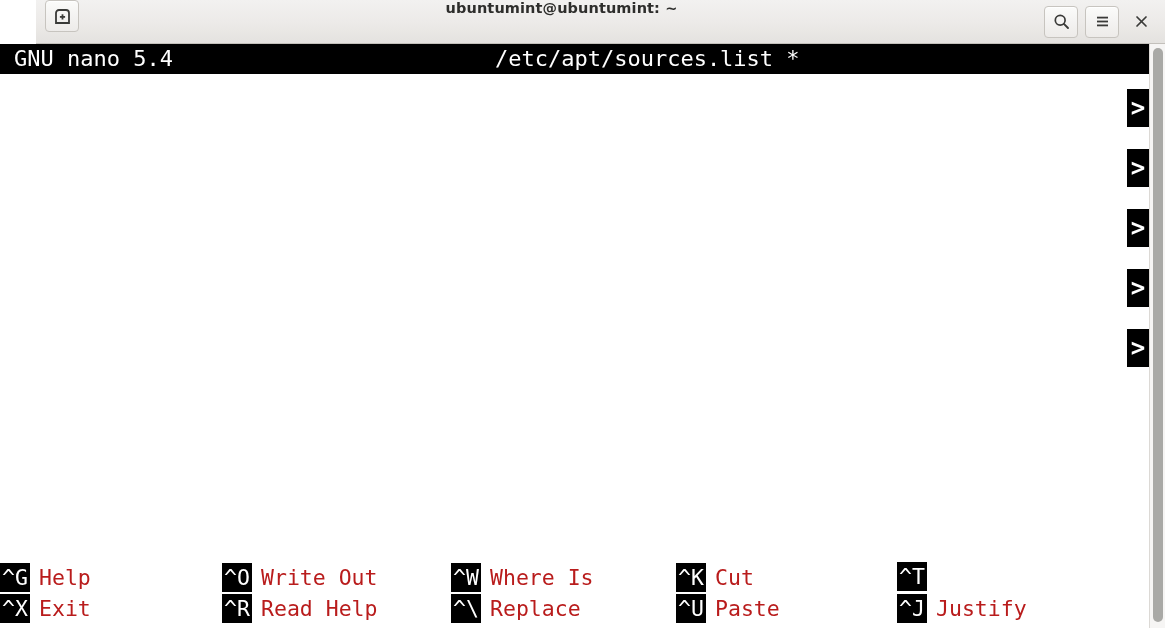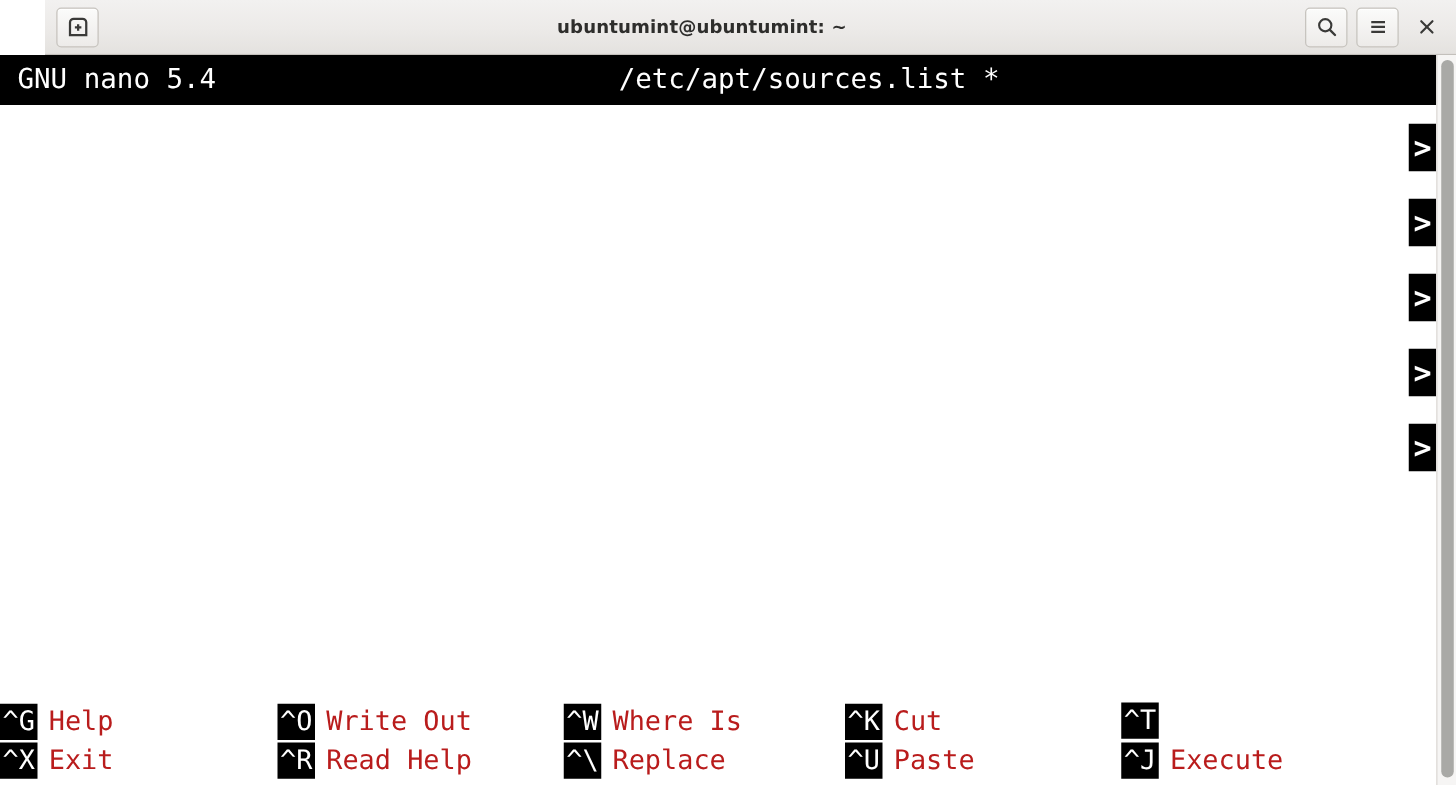--- a/index.html
+++ b/index.html
@@ -22,21 +22,20 @@
   }
 
   
   .titlebar {
     position: relative;
     height: 44px;
     flex: 0 0 44px;
     background: linear-gradient(to bottom, #f2f1f0 0%, #eceae8 55%, #e4e2df 100%);
     border-bottom: 1px solid #c3c0bb;
     display: flex;
-    align-items: center;
     padding: 0 9px;
     margin-left: 36px;
   }
   .tb-btn {
     width: 34px; height: 32px;
     border-radius: 4px;
     display: flex; align-items: center; justify-content: center;
     background: linear-gradient(to bottom, #fbfbfa, #edebe9);
     border: 1px solid #c7c4bf;
     box-shadow: 0 1px 0 rgba(255,255,255,0.85) inset;
@@ -75,27 +74,26 @@
   .term-inner {
     position: absolute;
     left: 0; top: 0;
     width: 1149px;
     height: 584px;
     padding: 0;
   }
 
   
   .nano-bar {
-    height: 40px;
+    height: 30px;
     background: #000000;
     color: #ffffff;
     font-size: 22px;
     line-height: 30px;
     display: flex;
-    align-items: center;
     white-space: pre;
     letter-spacing: 0px;
     font-weight: normal;
   }
   .nano-bar .nb-ver { padding-left: 14px; }
   .nano-bar .nb-file { margin-left: 322px; }
 
   
   .rows {
     position: relative;
@@ -308,21 +306,21 @@
           <div class="fcell fc2">
             <span class="fkey">^\</span>
             <span class="flabel">Replace</span>
           </div>
           <div class="fcell fc3">
             <span class="fkey">^U</span>
             <span class="flabel">Paste</span>
           </div>
           <div class="fcell fc4">
             <span class="fkey">^J</span>
-            <span class="flabel">Execute</span>
+            <span class="flabel">Justify</span>
           </div>
         </div>
       </div>
 
     </div>
 
     <div class="scroll-track">
       <div class="scroll-thumb"></div>
     </div>
 

